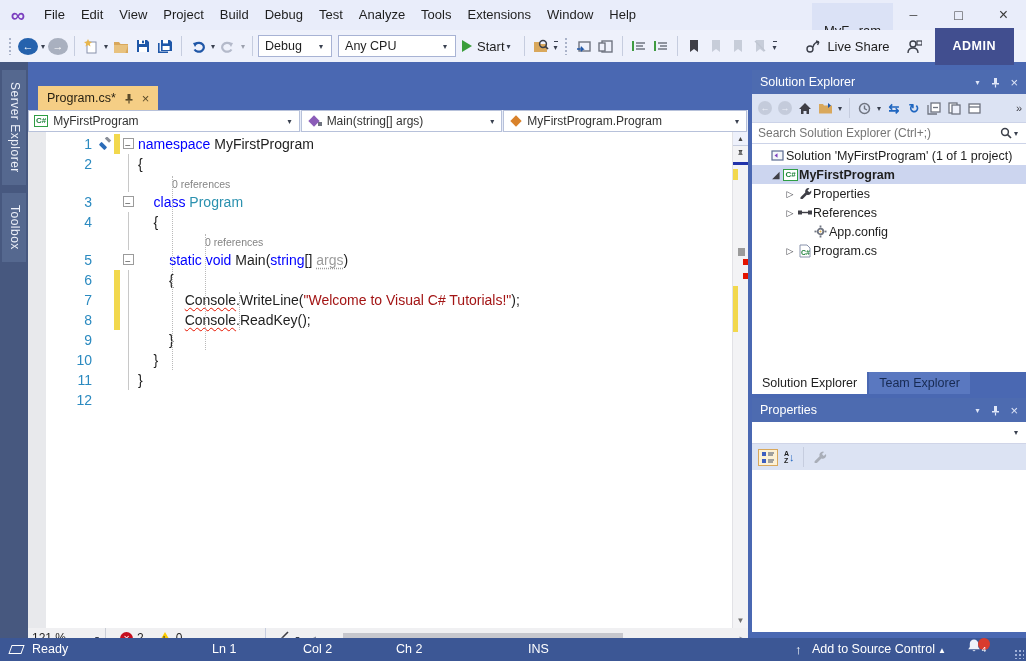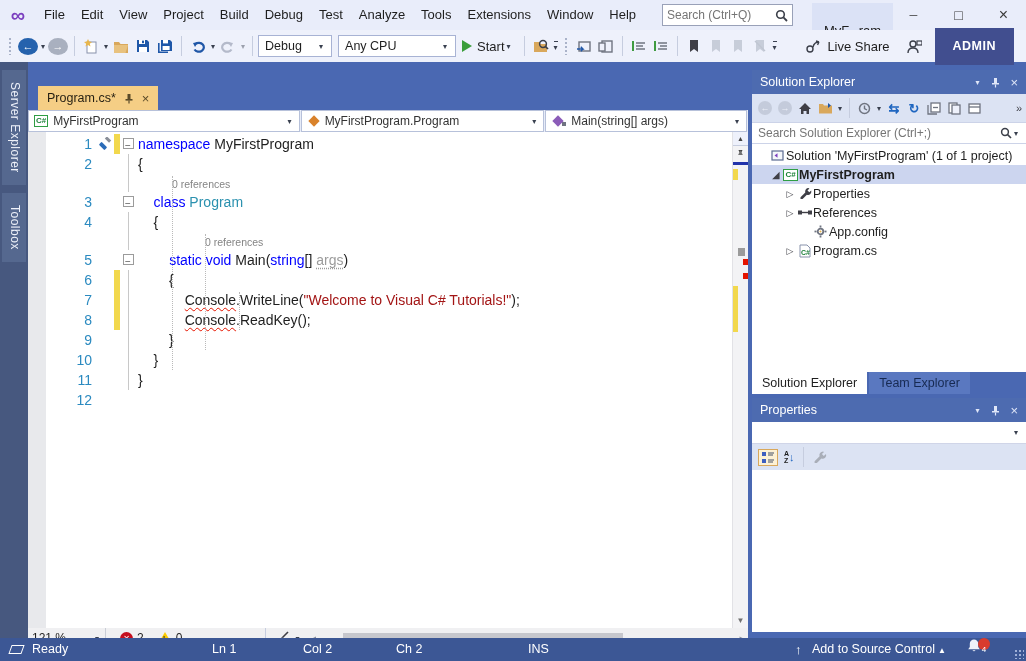--- a/index.html
+++ b/index.html
@@ -137,29 +137,20 @@
 svg{display:block}
 </style>
 </head>
 <body>
 
 <div id="app">
 
   <header id="titlebar">
     <span id="vslogo">∞</span>
     <nav id="menubar"><span class="menu-item">File</span><span class="menu-item">Edit</span><span class="menu-item">View</span><span class="menu-item">Project</span><span class="menu-item">Build</span><span class="menu-item">Debug</span><span class="menu-item">Test</span><span class="menu-item">Analyze</span><span class="menu-item">Tools</span><span class="menu-item">Extensions</span><span class="menu-item">Window</span><span class="menu-item">Help</span></nav>
-    <div id="quicksearch">
-      <input placeholder="Search (Ctrl+Q)" style="">
-      <span>
-        <svg width="13" height="13">
-            <circle cx="5.5" cy="5.5" r="3.8" fill="none" stroke="#3b3f49" stroke-width="1.6"></circle>
-            <line x1="8.4" y1="8.4" x2="12" y2="12" stroke="#3b3f49" stroke-width="1.8"></line>
-          </svg>
-      </span>
-    </div>
     <div id="wintitle">MyF...ram</div>
     <div id="wincontrols">
       <span class="winbtn min"></span>
       <span class="winbtn max"></span>
       <span class="winbtn cls"></span>
     </div>
   </header>
 
   <div id="toolbar">
     <span class="grip"></span>
@@ -325,29 +316,29 @@
         </span>
         <span class="ticn x"></span>
       </div>
     </div>
     <div id="navbar">
       <div class="navcombo" style="width:272px">
         <span class="csbadge" style="margin-right:5px">C#</span>
         <span>MyFirstProgram</span>
         <span class="caret"></span>
       </div>
-      <div class="navcombo" style="width:244px">
-        <span class="diam cls" style="margin:0 7px 0 3px"></span>
-        <span>MyFirstProgram.Program</span>
-        <span class="caret"></span>
-      </div>
       <div class="navcombo" style="width:202px">
         <span class="diam mth" style="margin:0 3px 0 3px"></span>
         <span class="lockdot"></span>
         <span style="margin-left:5px">Main(string[] args)</span>
+        <span class="caret"></span>
+      </div>
+      <div class="navcombo" style="width:244px">
+        <span class="diam cls" style="margin:0 7px 0 3px"></span>
+        <span>MyFirstProgram.Program</span>
         <span class="caret"></span>
       </div>
     </div>
 
     <div id="codearea">
       <div id="bpmargin"></div>
       <div id="coderows">
         <div class="guide" style="left:144px;top:42px;height:194px"></div>
         <div class="guide" style="left:177px;top:100px;height:116px"></div>
         <div class="guide" style="left:211px;top:158px;height:38px"></div>

